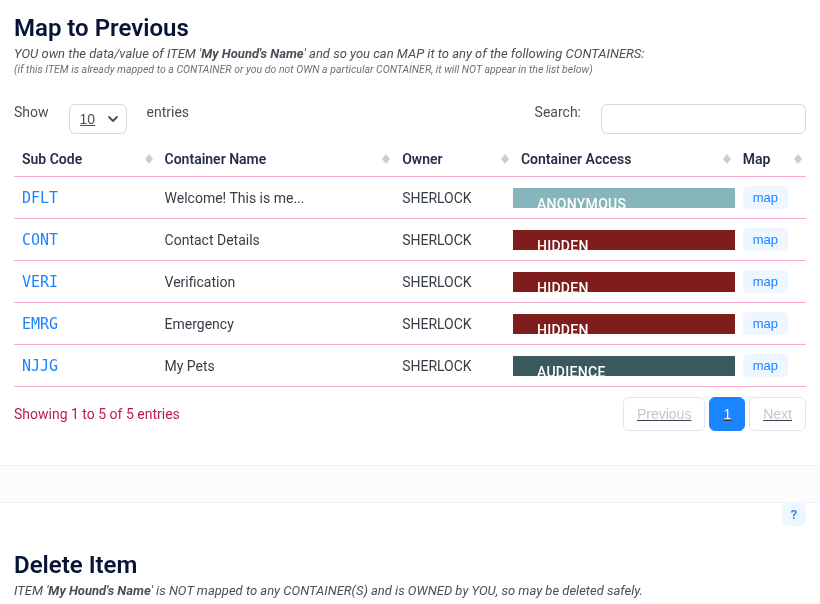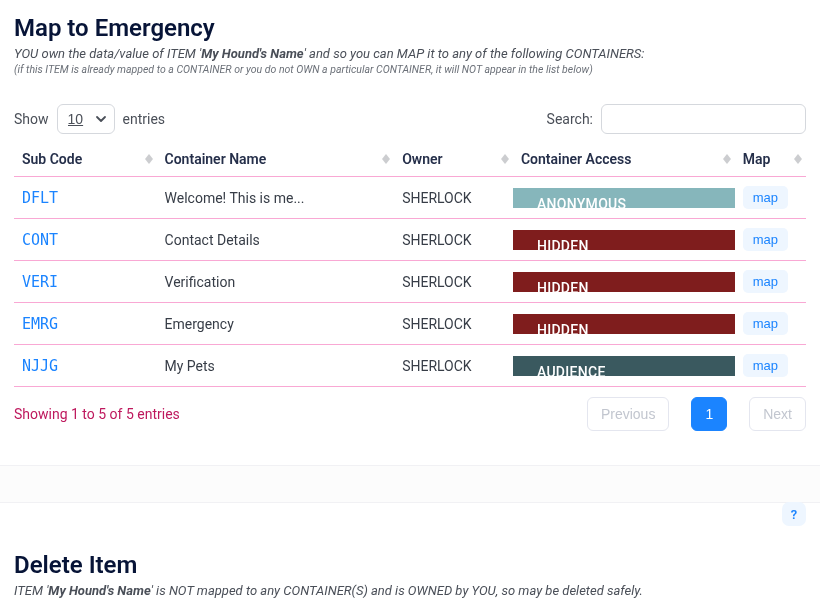--- a/index.html
+++ b/index.html
@@ -32,21 +32,21 @@
 .dt-controls {
   display: flex;
   justify-content: space-between;
   align-items: center;
   margin-top: 28px;
   margin-bottom: 8px;
   font-size: 14px;
   color: #4a4f58;
 }
 .dt-controls .length-block,
-.dt-controls .search-block { display: flex; align-items: center; gap: 8px; }
+.dt-controls .search-block { display: flex; gap: 20px; }
 .select-wrap {
   position: relative;
   display: inline-block;
 }
 .select-wrap select {
   appearance: none;
   -webkit-appearance: none;
   border: 1px solid #d5d8dd;
   border-radius: 6px;
   padding: 6px 30px 6px 10px;
@@ -125,21 +125,21 @@
   font-size: 13px;
   cursor: pointer;
 }
 .dt-footer {
   display: flex;
   justify-content: space-between;
   align-items: center;
   margin-top: 6px;
 }
 .info-text { color: #be185d; font-size: 14px; }
-.pagination { display: flex; gap: 22px; }
+.pagination { display: flex; gap: 4px; text-decoration: underline; }
 .pg-btn {
   border: 1px solid #e4e6ef;
   background: #fff;
   color: #c2c6cf;
   padding: 8px 13px;
   border-radius: 6px;
   font-size: 14px;
 }
 .pg-btn.active {
   background: #1b84ff;
@@ -177,21 +177,21 @@
 td.access-col .access-badge { margin: 0 -8px; width: calc(100% + 16px); display:block; }
 col.c-sub { width: 18%; }
 col.c-name { width: 30%; }
 col.c-owner { width: 15%; }
 col.c-access { width: 28%; }
 col.c-map { width: 9%; }
 </style>
 </head>
 <body>
 
-<h2>Map to Emergency</h2>
+<h2>Map to Previous</h2>
 <div class="subtitle-line">
   <span>YOU own the data/value of ITEM '</span><b>My Hound's Name</b><span>' and so you can MAP it to any of the following CONTAINERS:</span>
 </div>
 <div class="subtitle-note">(if this ITEM is already mapped to a CONTAINER or you do not OWN a particular CONTAINER, it will NOT appear in the list below)</div>
 
 <div class="dt-controls">
   <div class="length-block">
     <span>Show</span>
     <span class="select-wrap">
       <select>

